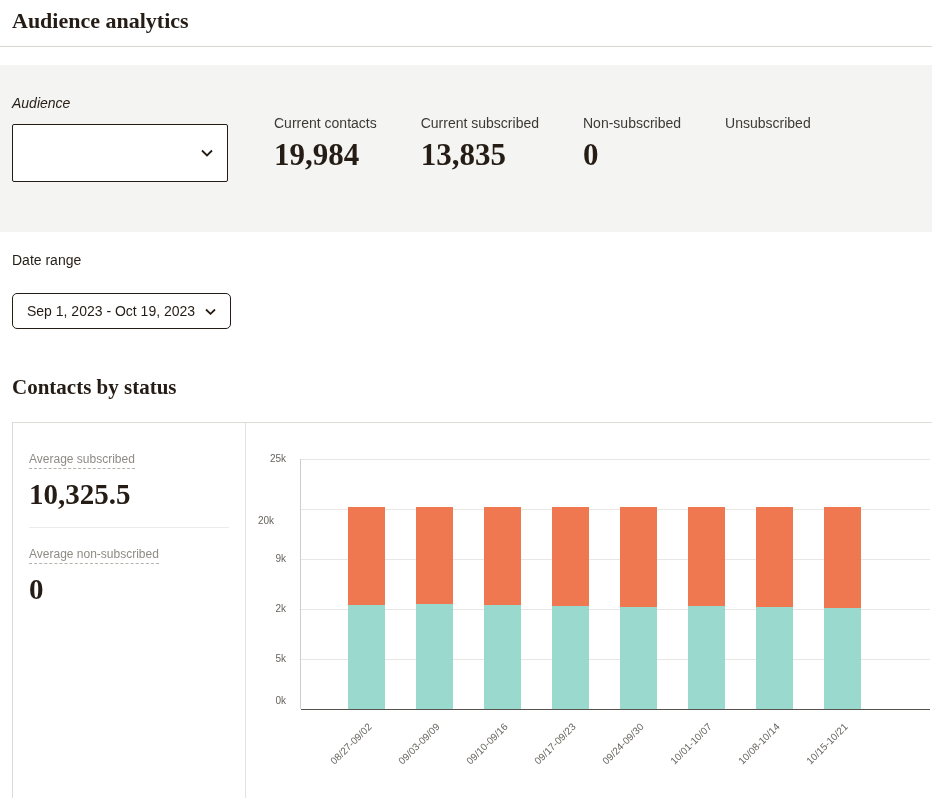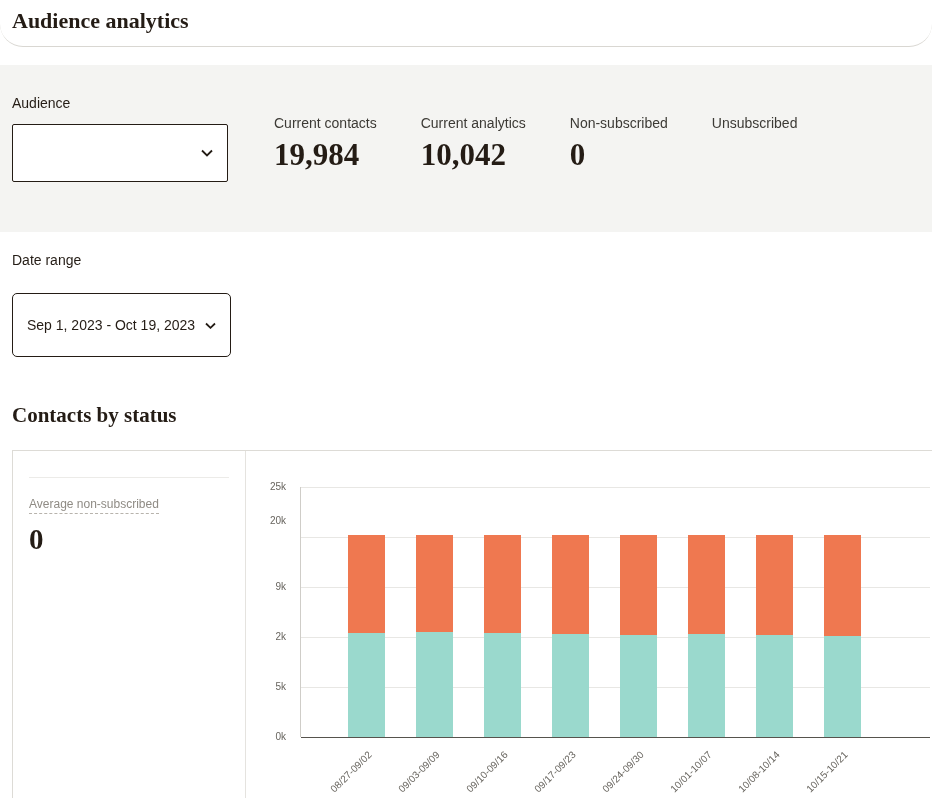--- a/index.html
+++ b/index.html
@@ -5,47 +5,47 @@
 <style>
   * { box-sizing: border-box; margin: 0; padding: 0; }
   html, body { background: #ffffff; }
   body {
     width: 932px; height: 798px; overflow: hidden;
     font-family: "Liberation Sans", "DejaVu Sans", sans-serif;
     color: #241c15;
   }
 
   
-  .page-header { padding: 8px 12px 12px 12px; border-bottom: 1px solid #d9d7d2; border-radius: 23px; }
+  .page-header { padding: 8px 12px 12px 12px; border-bottom: 1px solid #d9d7d2; }
   .page-header h1 { font-family: "Liberation Serif", "DejaVu Serif", serif; font-size: 22px; font-weight: 700; color: #241c15; }
 
   
   .band { background: #f4f4f2; margin-top: 18px; padding: 30px 12px 50px 12px; display: flex; align-items: flex-start; }
-  .audience-col { width: 176px; }
+  .audience-col { width: 176px; font-style: italic; }
   .field-label { font-size: 14px; color: #241c15; margin-bottom: 13px; }
   .select-box {
     width: 216px; height: 58px; background: #ffffff;
     border: 1px solid #241c15; border-radius: 2px;
     display: flex; align-items: center; justify-content: flex-end;
     padding: 0 14px; cursor: pointer;
   }
   .select-box .sel-value { flex: 1; font-size: 14px; }
   .chev { display: inline-flex; align-items: center; }
   .chev svg { display: block; }
 
   .stats { display: flex; gap: 44px; margin-left: 86px; padding-top: 20px; }
   .stat .stat-label { font-size: 14px; color: #3c3a35; white-space: nowrap; }
   .stat .stat-value { font-family: "Liberation Serif", "DejaVu Serif", serif; font-size: 31px; font-weight: 600; margin-top: 6px; color: #241c15; }
 
   
   .date-section { margin: 20px 12px 0 12px; }
   .date-btn {
     margin-top: 12px; display: inline-flex; align-items: center; gap: 10px;
     background: #fff; border: 1px solid #241c15; border-radius: 5px;
-    padding: 23px 14px; font-size: 14px; color: #241c15; cursor: pointer;
+    padding: 9px 14px; font-size: 14px; color: #241c15; cursor: pointer;
     font-family: "Liberation Sans", "DejaVu Sans", sans-serif;
   }
 
   
   .section-title { margin: 46px 12px 22px 12px; font-family: "Liberation Serif", "DejaVu Serif", serif; font-size: 21px; font-weight: 700; }
 
   
   .card { margin-left: 12px; border: 1px solid #dddbd6; border-right: none; background: #fff; display: flex; min-height: 385px; }
   .metrics-panel { width: 233px; border-right: 1px solid #e5e3df; padding: 26px 16px 16px 16px; }
   .metric-label {
@@ -88,22 +88,22 @@
           </svg>
       </span>
     </div>
   </div>
   <div class="stats">
     <div class="stat">
       <div class="stat-label">Current contacts</div>
       <div class="stat-value">19,984</div>
     </div>
     <div class="stat">
-      <div class="stat-label">Current analytics</div>
-      <div class="stat-value">10,042</div>
+      <div class="stat-label">Current subscribed</div>
+      <div class="stat-value">13,835</div>
     </div>
     <div class="stat">
       <div class="stat-label">Non-subscribed</div>
       <div class="stat-value">0</div>
     </div>
     <div class="stat">
       <div class="stat-label">Unsubscribed</div>
     </div>
   </div>
 </div>
@@ -117,34 +117,38 @@
           <polyline points="1,1.5 5.5,5.8 10,1.5" fill="none" stroke="#241c15" stroke-width="1.8"></polyline>
         </svg>
     </span>
   </button>
 </div>
 
 <h2 class="section-title">Contacts by status</h2>
 
 <div class="card">
   <div class="metrics-panel">
+    <div>
+      <span class="metric-label">Average subscribed</span>
+      <div class="metric-value">10,325.5</div>
+    </div>
     <hr class="metric-divider">
     <div>
       <span class="metric-label">Average non-subscribed</span>
       <div class="metric-value">0</div>
     </div>
   </div>
 
   <div class="chart-panel">
     <div class="yticks">
-        <div class="ytick" style="top: 244px;">0k</div>
+        <div class="ytick" style="top: 236px;">0k</div>
         <div class="ytick" style="top: 194px;">5k</div>
         <div class="ytick" style="top: 144px;">2k</div>
         <div class="ytick" style="top: 94px;">9k</div>
-        <div class="ytick" style="top: 28px;">20k</div>
+        <div class="ytick" style="top: 56px; text-align: center;">20k</div>
         <div class="ytick" style="top: -6px;">25k</div>
       </div>
     <div class="plot">
         <div class="gridline baseline" style="top: 250px;"></div>
         <div class="gridline" style="top: 200px;"></div>
         <div class="gridline" style="top: 150px;"></div>
         <div class="gridline" style="top: 100px;"></div>
         <div class="gridline" style="top: 50px;"></div>
         <div class="gridline" style="top: 0px;"></div>
         <div class="bar-seg" style="left: 47px; width: 37px; bottom: 0px; height: 104px; background: rgb(154, 217, 205);"></div>

